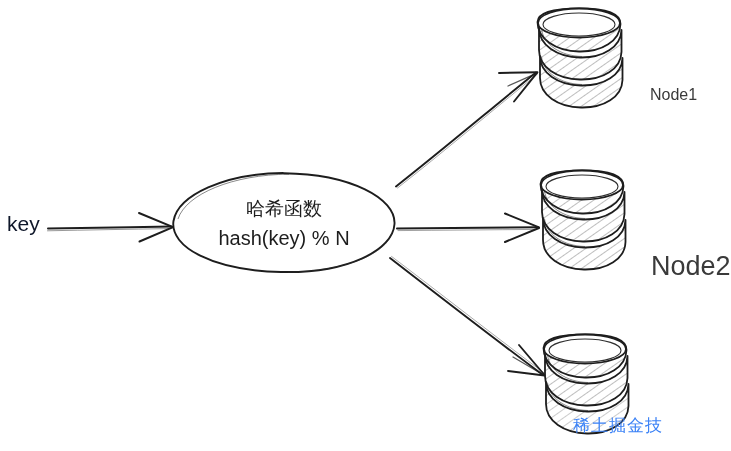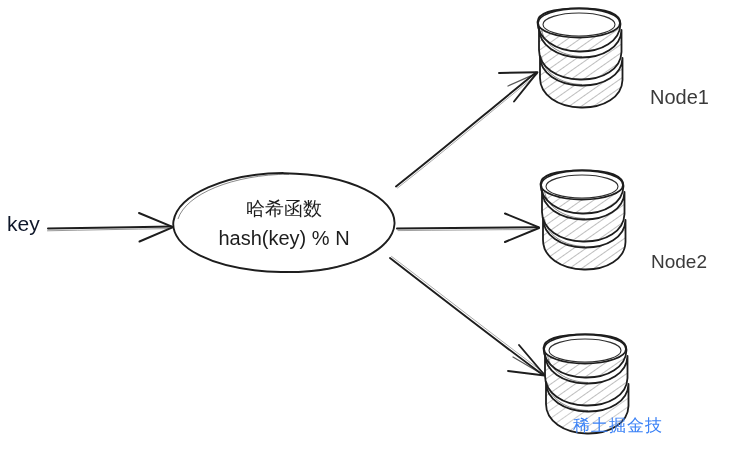--- a/index.html
+++ b/index.html
@@ -35,26 +35,26 @@
   }
   #key-label {
     left: 7px;
     top: 212px;
     font-size: 21px;
     color: #0f172a;
   }
   #node1-label {
     left: 650px;
     top: 86px;
-    font-size: 20px;
+    font-size: 16px;
   }
   #node2-label {
     left: 651px;
     top: 251px;
-    font-size: 19px;
+    font-size: 27px;
   }
   #node3-label {
     left: 650px;
     top: 412px;
     font-size: 21px;
     margin-top: 44px;
   }
   #ellipse-line1 {
     position: absolute;
     left: 172px;

